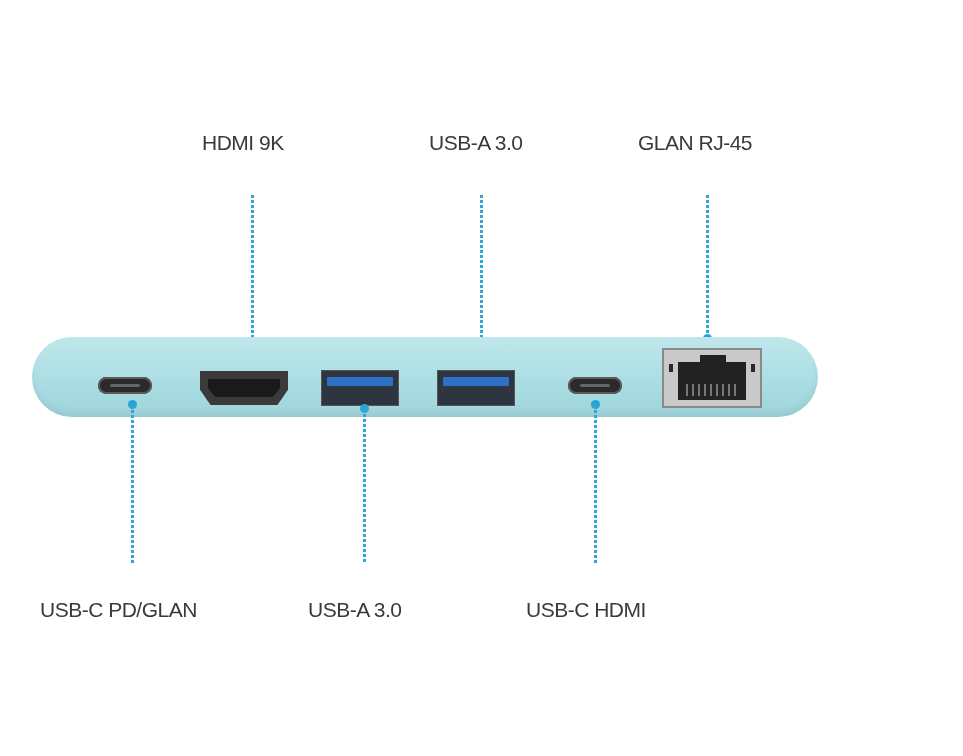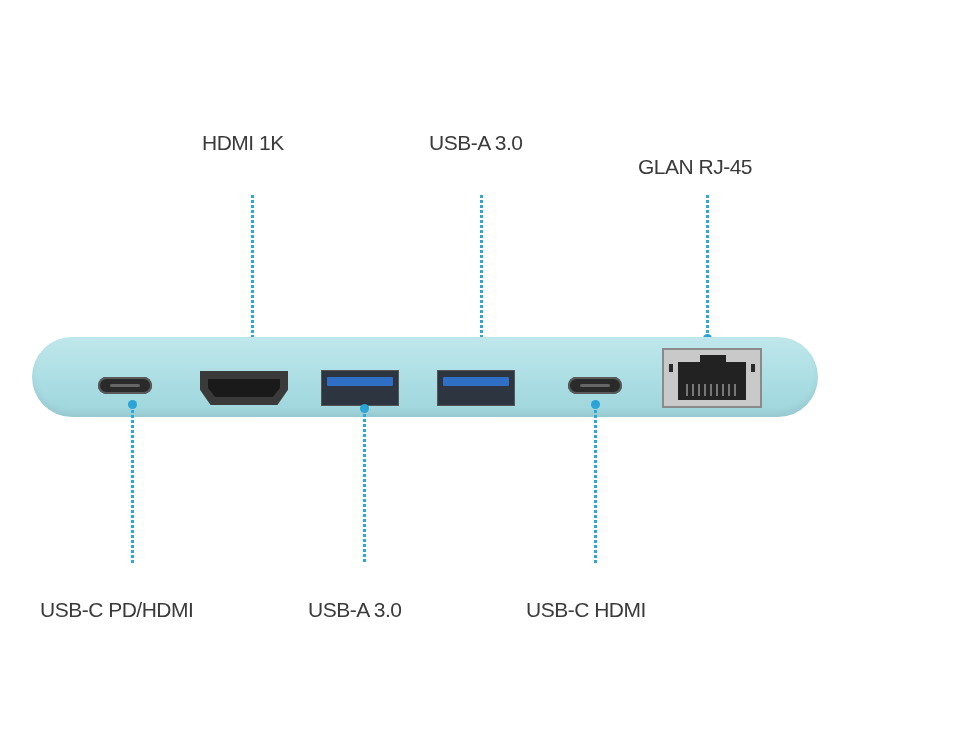--- a/index.html
+++ b/index.html
@@ -30,23 +30,23 @@
   .rj45 { width:100px; height:60px; background:#c9c9c9; border:2px solid #8a8a8a; box-sizing:border-box; }
   .rj45 .well { position:absolute; left:14px; right:14px; top:12px; bottom:6px; background:#222; }
   .rj45 .tab { position:absolute; left:36px; width:26px; top:5px; height:10px; background:#222; }
   .rj45 .led { position:absolute; top:14px; width:4px; height:8px; background:#2a2a2a; }
   .rj45 .pins { position:absolute; left:22px; right:22px; bottom:10px; height:12px;
                 background:repeating-linear-gradient(to right,#777 0 2px,#222 2px 6px); }
 </style>
 </head>
 <body>
 
-<div class="label" style="left:202px; top:131px;">HDMI 1K</div>
+<div class="label" style="left:202px; top:131px;">HDMI 9K</div>
 <div class="label" style="left:429px; top:131px;">USB-A 3.0</div>
-<div class="label" style="left:638px; top:131px;margin-top:24px;">GLAN RJ-45</div>
+<div class="label" style="left:638px; top:131px;">GLAN RJ-45</div>
 
 <div class="dotline" style="left:251px; top:195px; height:156px;"></div>
 <div class="dot" style="left:248px; top:350px;"></div>
 <div class="dotline" style="left:480px; top:195px; height:156px;"></div>
 <div class="dot" style="left:477px; top:350px;"></div>
 <div class="dotline" style="left:706px; top:195px; height:140px;"></div>
 <div class="dot" style="left:703px; top:334px;"></div>
 
 <div class="hub"></div>
 
@@ -63,15 +63,15 @@
   <div class="pins"></div>
 </div>
 
 <div class="dot" style="left:128px; top:400px;"></div>
 <div class="dotline" style="left:131px; top:405px; height:158px;"></div>
 <div class="dot" style="left:360px; top:404px;"></div>
 <div class="dotline" style="left:363px; top:409px; height:154px;"></div>
 <div class="dot" style="left:591px; top:400px;"></div>
 <div class="dotline" style="left:594px; top:405px; height:158px;"></div>
 
-<div class="label" style="left:40px; top:598px;">USB-C PD/HDMI</div>
+<div class="label" style="left:40px; top:598px;">USB-C PD/GLAN</div>
 <div class="label" style="left:308px; top:598px;">USB-A 3.0</div>
 <div class="label" style="left:526px; top:598px;">USB-C HDMI</div>
 
 </body></html>

